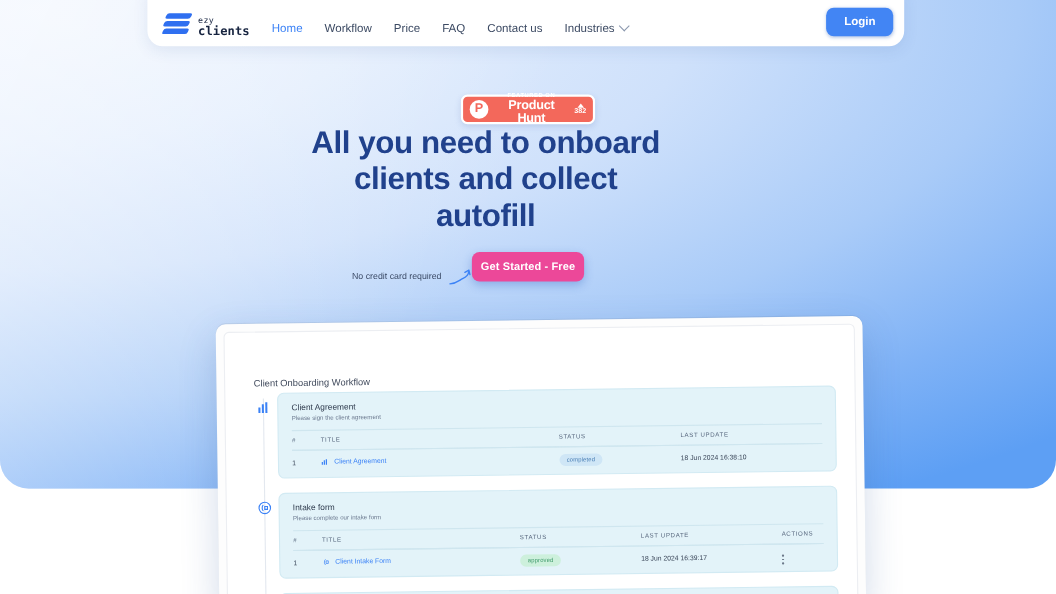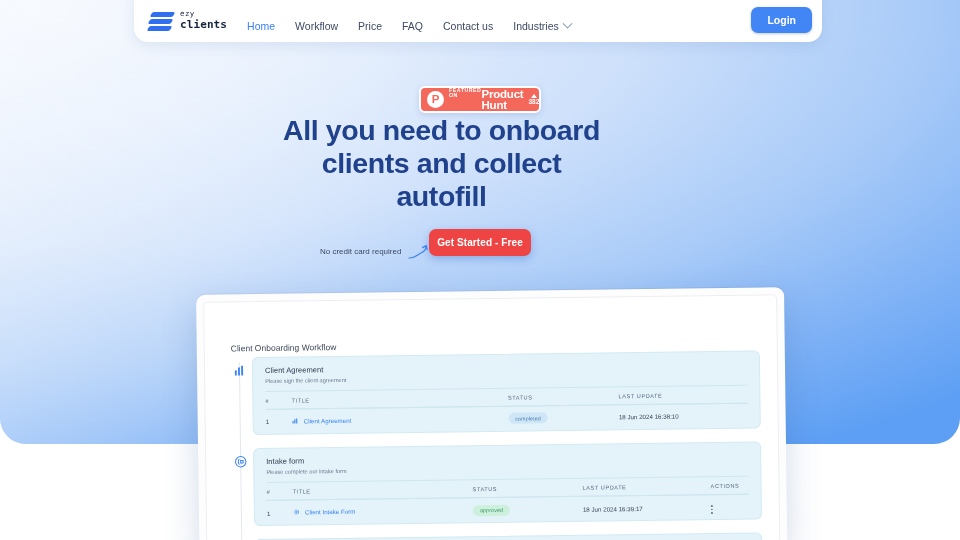--- a/index.html
+++ b/index.html
@@ -30,21 +30,21 @@
   
   .navbar {
     position: absolute; left: 134px; top: -16px;
     width: 688px; height: 58px;
     background: #ffffff;
     border-radius: 14px;
     box-shadow: 0 4px 14px rgba(40,80,150,.10);
     display: flex; align-items: flex-end; gap: 0;
     padding: 0 10px 8px 14px;
   }
-  .logo { display: flex; align-items: flex-start; gap: 6px; margin-right: 20px; }
+  .logo { display: flex; align-items: flex-end; gap: 6px; margin-right: 20px; }
   .logo-mark { width: 26px; height: 24px; position: relative; flex: 0 0 auto; }
   .logo-mark i {
     position: absolute; left: 0; width: 24px; height: 5px;
     background: #2f6ff0; border-radius: 2px;
     transform: skewX(-26deg);
   }
   .logo-mark i:nth-child(1) { top: 2px;  width: 23px; left: 3px; }
   .logo-mark i:nth-child(2) { top: 9px;  width: 23px; left: 1px; }
   .logo-mark i:nth-child(3) { top: 16px; width: 23px; left: 0px; }
   .logo-text { line-height: 1; font-family: "DejaVu Sans Mono", monospace; }
@@ -78,21 +78,21 @@
     display: flex; align-items: center; gap: 5px;
     padding: 0 6px;
     box-shadow: 0 2px 6px rgba(60,90,160,.18);
   }
   .ph-circle {
     width: 17px; height: 17px; border-radius: 50%;
     background: #ffffff; color: #f3685b;
     font-size: 11.5px; font-weight: 700; line-height: 17px; text-align: center;
     flex: 0 0 auto;
   }
-  .ph-txt { display: flex; flex-direction: row; line-height: 1; }
+  .ph-txt { display: flex; flex-direction: column; line-height: 1; text-align: center; }
   .ph-feat { font-size: 5.3px; font-weight: 700; color: #ffffff; letter-spacing: .5px; }
   .ph-name { font-size: 11.5px; font-weight: 700; color: #ffffff; letter-spacing: -.2px; margin-top: 1px; }
   .ph-votes { margin-left: auto; display: flex; flex-direction: column; align-items: center; line-height: 1; }
   .ph-caret { width: 0; height: 0; border-left: 3.6px solid transparent; border-right: 3.6px solid transparent; border-bottom: 4.6px solid #ffffff; }
   .ph-count { font-size: 6.5px; font-weight: 700; color: #ffffff; margin-top: 1.5px; }
 
   
   .headline {
     position: absolute; left: 0; top: 114px; width: 883px;
     text-align: center;
@@ -101,21 +101,21 @@
   }
   .subhead {
     position: absolute; left: 330px; top: 194px; width: 300px;
     text-align: center; font-size: 8.3px; line-height: 1.55; color: #3e4f70;
   }
 
   
   .cta-btn {
     position: absolute; left: 429px; top: 229px;
     width: 102px; height: 27px;
-    background: #ef4444; color: #fff; border: none; border-radius: 7px;
+    background: #ec4899; color: #fff; border: none; border-radius: 7px;
     font-family: "Liberation Sans", sans-serif;
     font-size: 10px; font-weight: 700; letter-spacing: .1px; cursor: pointer;
     box-shadow: 0 3px 9px rgba(40,90,190,.33);
   }
   .nocredit {
     position: absolute; left: 320px; top: 247px;
     font-size: 8px; color: #3b4a66; white-space: nowrap;
   }
   .arrow-doodle { position: absolute; left: 408px; top: 243px; width: 22px; height: 18px; }
 

